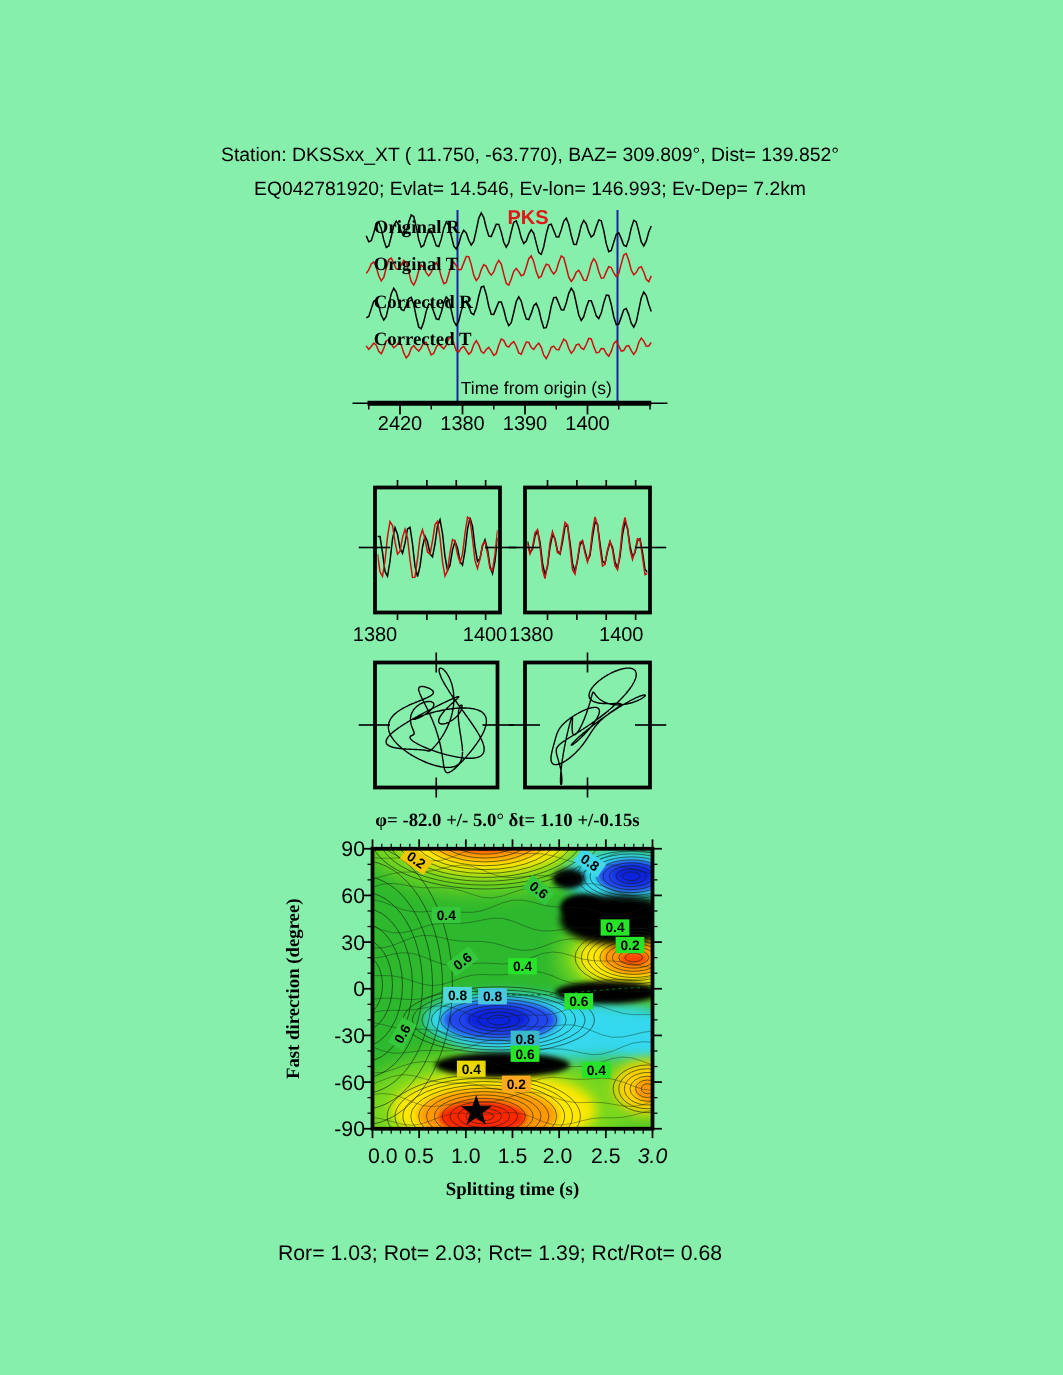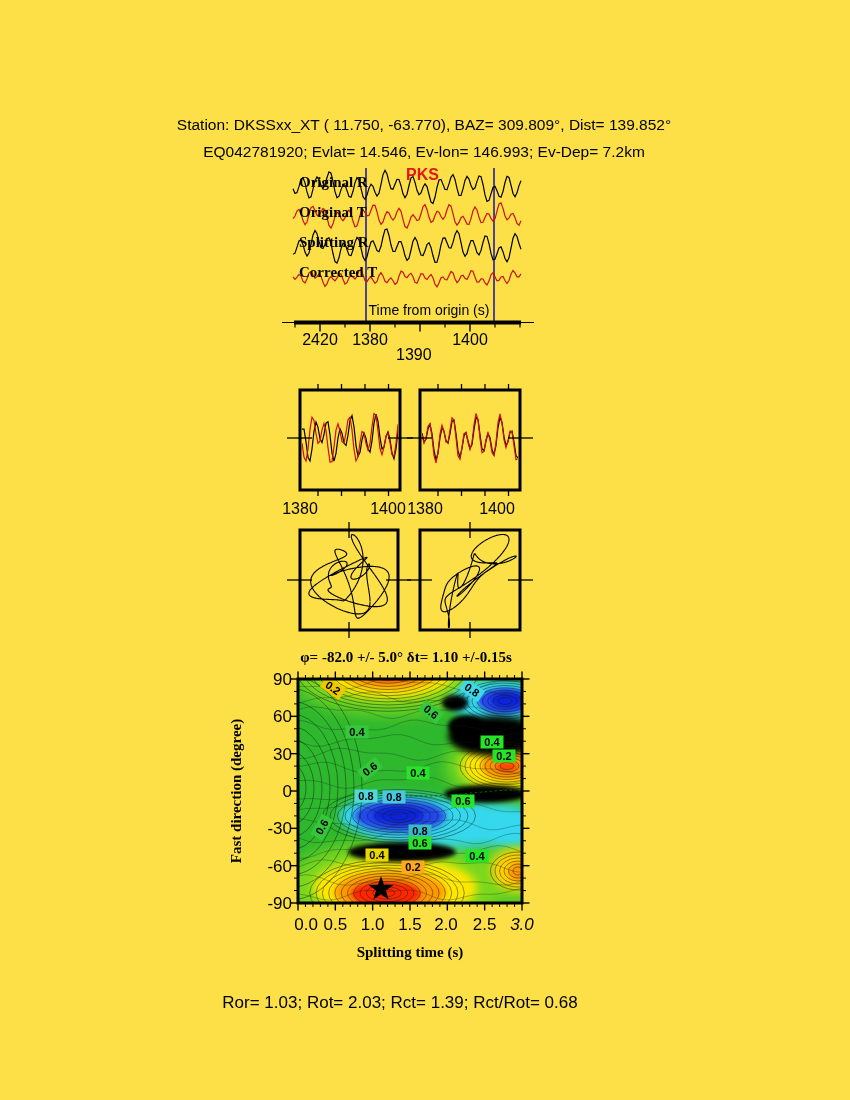--- a/index.html
+++ b/index.html
@@ -1,16 +1,16 @@
 <!DOCTYPE html>
 <html><head>
 <meta charset="utf-8">
 <style>
   html,body{margin:0;padding:0;background:#fff;}
-  .page{position:relative;width:850px;height:1100px;background:#fde047;
+  .page{position:relative;width:850px;height:1100px;background:#86efac;
         font-family:"Liberation Sans",sans-serif;color:#000;overflow:hidden;}
   .abs{position:absolute;}
   .ctr{text-align:center;}
   .serifb{font-family:"Liberation Serif",serif;font-weight:bold;}
   svg{position:absolute;overflow:visible;}
   .ticklabel{position:absolute;font-size:16px;}
   .bigtick{position:absolute;font-size:17px;}
 </style>
 </head>
 <body>
@@ -41,28 +41,28 @@
         <line x1="295" y1="322.5" x2="295" y2="327.5" stroke="#000" stroke-width="1.2"></line>
         <line x1="345" y1="322.5" x2="345" y2="327.5" stroke="#000" stroke-width="1.2"></line>
         <line x1="395" y1="322.5" x2="395" y2="327.5" stroke="#000" stroke-width="1.2"></line>
         <line x1="445" y1="322.5" x2="445" y2="327.5" stroke="#000" stroke-width="1.2"></line>
         <line x1="495" y1="322.5" x2="495" y2="327.5" stroke="#000" stroke-width="1.2"></line>
         <line x1="520" y1="322.5" x2="520" y2="327.5" stroke="#000" stroke-width="1.2"></line>
       </g>
   </svg>
   <div class="abs serifb" style="left:299px;top:174px;font-size:15px;">Original R</div>
   <div class="abs serifb" style="left:299px;top:204px;font-size:15px;">Original T</div>
-  <div class="abs serifb" style="left:299px;top:234px;font-size:15px;">Splitting R</div>
+  <div class="abs serifb" style="left:299px;top:234px;font-size:15px;">Corrected R</div>
   <div class="abs serifb" style="left:299px;top:264px;font-size:15px;">Corrected T</div>
   <div class="abs" style="left:406px;top:166px;font-size:16px;font-weight:bold;color:#e01818;">PKS</div>
   <div class="abs ctr" style="left:329px;width:200px;top:302px;font-size:14px;">Time from origin (s)</div>
   <div id="seis-ticks">
       <div class="ticklabel" style="left: 296px; top: 331px; width: 48px; text-align: center;">2420</div>
       <div class="ticklabel" style="left: 346px; top: 331px; width: 48px; text-align: center;">1380</div>
-      <div class="ticklabel" style="left: 396px; top: 346px; width: 48px; ">1390</div>
+      <div class="ticklabel" style="left: 396px; top: 331px; width: 48px; text-align: center;">1390</div>
       <div class="ticklabel" style="left: 446px; top: 331px; width: 48px; text-align: center;">1400</div>
     </div>
 
   <svg id="svg-mid" style="left:280px;top:380px" width="270" height="150" viewBox="280 380 270 150">
       <defs>
         <clipPath id="mclipL">
           <rect x="302" y="392" width="96" height="96"></rect>
         </clipPath>
         <clipPath id="mclipR">
           <rect x="422" y="392" width="96" height="96"></rect>

